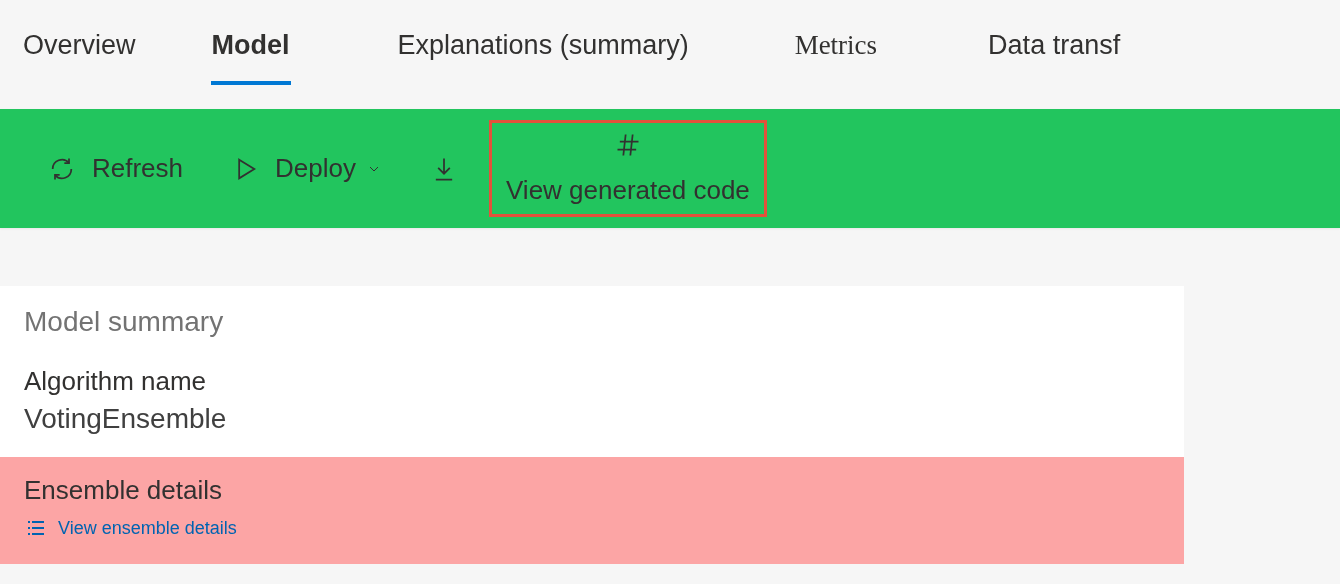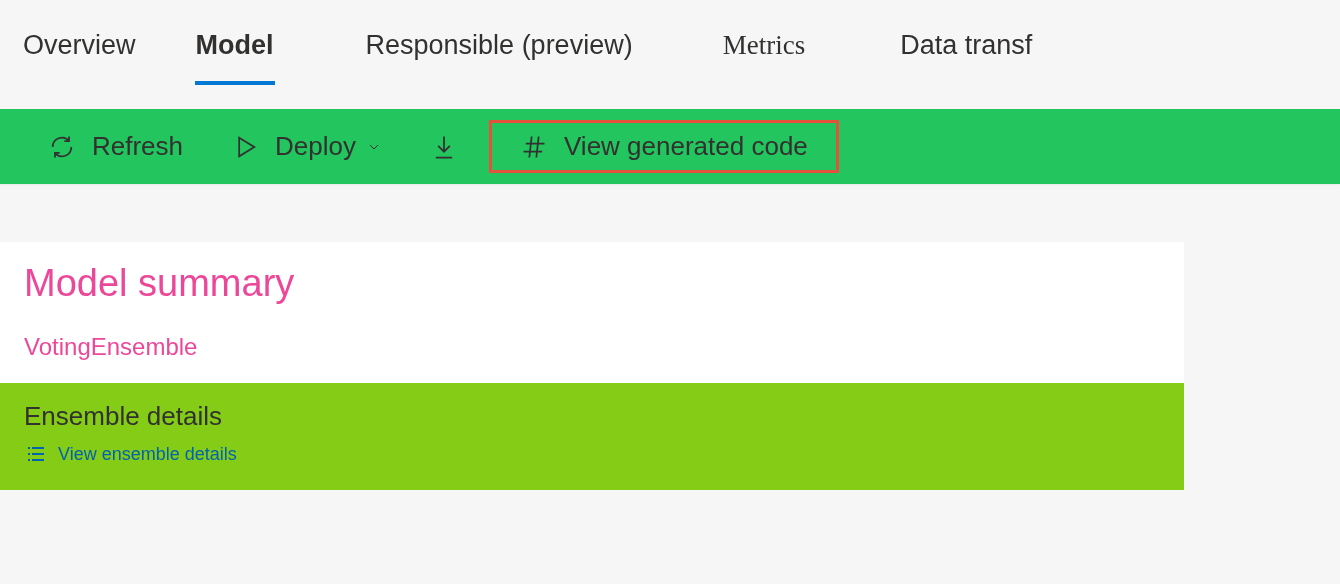--- a/index.html
+++ b/index.html
@@ -11,21 +11,21 @@
       font-family: "Segoe UI", -apple-system, BlinkMacSystemFont, sans-serif;
       background: #f6f6f6;
       width: 1340px;
       height: 584px;
       overflow: hidden;
       color: #323130;
     }
     .tabs {
       display: flex;
       padding: 20px 0 0 0;
-      gap: 0;
+      gap: 16px;
       background: #f6f6f6;
       font-size: 27px;
     }
     .tab {
       padding: 10px 30px 24px 30px;
       cursor: pointer;
       color: #323130;
       position: relative;
       white-space: nowrap;
     }
@@ -69,52 +69,53 @@
     }
     .toolbar-btn svg {
       width: 28px;
       height: 28px;
       stroke: #323130;
       fill: none;
       stroke-width: 1.5;
     }
     .highlighted {
       border: 3px solid #e3523b;
-      padding: 8px 28px;
+      padding: 8px 14px;
       margin: -11px -17px;
+      flex-direction: column;
     }
     .chevron-small {
       width: 16px !important;
       height: 16px !important;
       margin-left: -6px;
     }
     .panel {
       background: #ffffff;
       margin-top: 58px;
       width: 1184px;
       padding: 20px 0 0 24px;
     }
     .panel-title {
-      font-size: 38px;
+      font-size: 28px;
       font-weight: 400;
-      color: #ec4899;
+      color: #737373;
       padding-bottom: 28px;
     }
     .field-label {
       font-size: 26px;
       color: #323130;
       margin-bottom: 6px;
     }
     .field-value {
-      font-size: 24px;
-      color: #ec4899;
+      font-size: 28px;
+      color: #404040;
       padding-bottom: 22px;
     }
     .section-gray {
-      background: #84cc16;
+      background: #fca5a5;
       padding: 18px 24px 24px 24px;
       margin-left: -24px;
     }
     .section-gray .field-label {
       margin-bottom: 10px;
     }
     .link-row {
       display: flex;
       align-items: center;
       gap: 10px;
@@ -129,21 +130,21 @@
       fill: none;
       stroke-width: 1.8;
     }
   </style>
 </head>
 <body>
 
 <div class="tabs">
   <div class="tab">Overview</div>
   <div class="tab active">Model</div>
-  <div class="tab tab-explanations">Responsible (preview)</div>
+  <div class="tab tab-explanations">Explanations (summary)</div>
   <div class="tab tab-metrics">Metrics</div>
   <div class="tab tab-data">Data transf</div>
 </div>
 
 <div class="toolbar">
   <div class="toolbar-btn">
     <svg viewBox="0 0 24 24">
       <path d="M4 12a8 8 0 0 1 14-5.3M20 12a8 8 0 0 1-14 5.3"></path>
       <path d="M18 3v4h-4M6 21v-4h4"></path>
     </svg>
@@ -166,20 +167,21 @@
   <div class="toolbar-btn highlighted">
     <svg viewBox="0 0 24 24">
       <path d="M5 9h16M3 16h16M10 3l-2 18M16 3l-2 18"></path>
     </svg>
     <span>View generated code</span>
   </div>
 </div>
 
 <div class="panel">
   <div class="panel-title">Model summary</div>
+  <div class="field-label">Algorithm name</div>
   <div class="field-value">VotingEnsemble</div>
   <div class="section-gray">
     <div class="field-label">Ensemble details</div>
     <div class="link-row">
       <svg viewBox="0 0 24 24">
         <path d="M4 6h2M8 6h12M4 12h2M8 12h12M4 18h2M8 18h12"></path>
       </svg>
       <span>View ensemble details</span>
     </div>
   </div>

